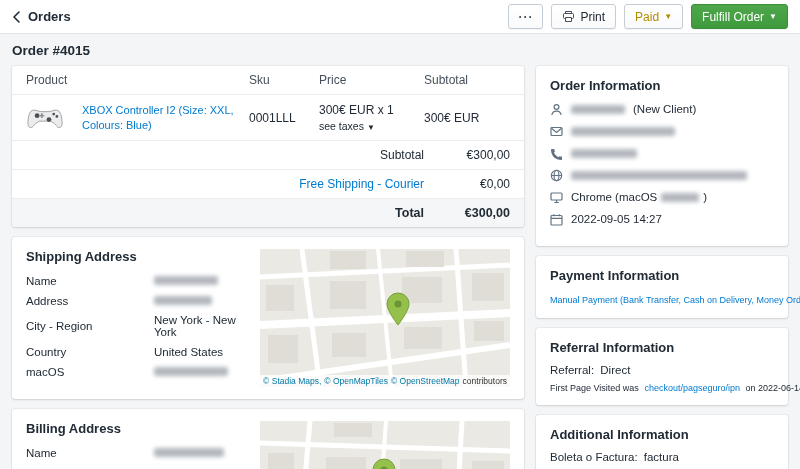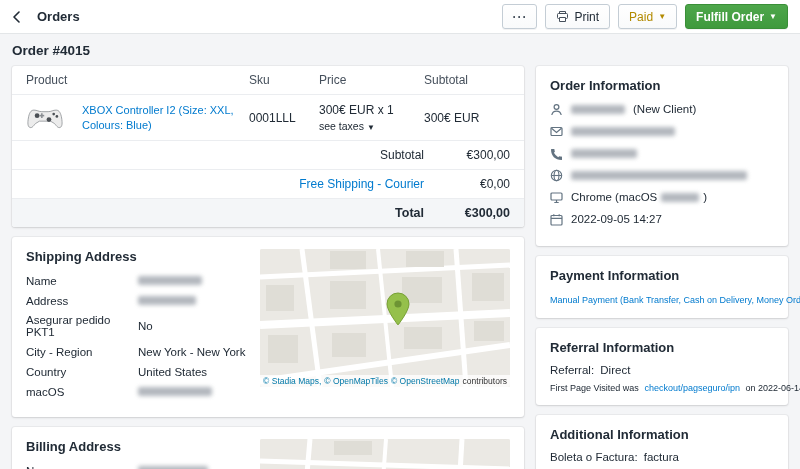--- a/index.html
+++ b/index.html
@@ -9,31 +9,31 @@
     font-family: "Liberation Sans", sans-serif;
     color: #212b36;
     font-size: 12px;
   }
   
   .topbar {
     height: 34px; background: #fff; border-bottom: 1px solid #e3e6e8;
     display: flex; align-items: center; justify-content: space-between;
     padding: 0 12px;
   }
-  .back { display: flex; align-items: center; gap: 17px; font-size: 13px; font-weight: 700; cursor: pointer; }
+  .back { display: flex; align-items: center; gap: 8px; font-size: 13px; font-weight: 700; cursor: pointer; }
   .actions { display: flex; gap: 8px; align-items: center; }
   .btn {
     display: inline-flex; align-items: center; gap: 5px; height: 25px;
     padding: 0 10px; font-size: 12px; border: 1px solid #c4cdd5; border-radius: 3px;
     background: linear-gradient(#ffffff, #f9fafb); color: #212b36; cursor: pointer;
     box-shadow: 0 1px 0 rgba(22,29,37,.05); white-space: nowrap;
   }
   .btn-more { padding: 0 9px; letter-spacing: 1px; font-weight: 700; color: #454f5b; }
   .btn-paid { color: #b28a00; }
-  .btn-green { background: linear-gradient(#4ea64b, #3f9a3d); border-color: #3a8f38; color: #fff; font-weight: 700; }
+  .btn-green { background: linear-gradient(#4ea64b, #3f9a3d); border-color: #3a8f38; color: #fff; font-weight: 400; }
   .caret { font-size: 8px; line-height: 1; margin-top: 1px; }
   
   .page-title { font-size: 13.5px; font-weight: 700; padding: 9px 12px 8px; }
   .content { display: flex; gap: 12px; padding: 0 12px; align-items: flex-start; }
   .col-left { flex: 1; min-width: 0; display: flex; flex-direction: column; gap: 10px; }
   .col-right { width: 252px; flex-shrink: 0; display: flex; flex-direction: column; gap: 10px; }
   .card {
     background: #fff; border-radius: 3px;
     box-shadow: 0 0 0 1px rgba(63,63,68,.05), 0 1px 2px rgba(63,63,68,.15);
   }
@@ -56,21 +56,21 @@
     display: flex; justify-content: flex-end; align-items: center;
     padding: 7px 14px; border-top: 1px solid #ebedf0;
   }
   .sval { width: 86px; text-align: right; }
   .total-row { background: #f4f6f8; font-weight: 700; font-size: 12.5px; border-radius: 0 0 3px 3px; }
   
   .addr-card { padding: 12px 14px; display: flex; gap: 14px; }
   .addr-left { flex: 1; min-width: 0; }
   .addr-left .card-title { margin-bottom: 10px; }
   .frow { display: flex; align-items: center; margin-bottom: 7px; font-size: 11.5px; min-height: 13px; }
-  .flabel { width: 112px; flex-shrink: 0; }
+  .flabel { width: 128px; flex-shrink: 0; }
   .mapbox {
     width: 250px; height: 138px; flex-shrink: 0; position: relative;
     overflow: hidden; background: #ebe9e4; border-radius: 2px;
   }
   .attrib {
     position: absolute; right: 0; bottom: 0; background: rgba(255,255,255,.78);
     font-size: 8.5px; line-height: 12px; padding: 0 3px; color: #333;
     display: flex; gap: 3px; white-space: nowrap;
   }
   .attrib .link { color: #0078a8; }
@@ -182,24 +182,20 @@
         <div class="card-title">Shipping Address</div>
         <div class="frow">
           <span class="flabel">Name</span>
           <span class="blob" style="width:64px"></span>
         </div>
         <div class="frow">
           <span class="flabel">Address</span>
           <span class="blob" style="width:58px"></span>
         </div>
         <div class="frow">
-          <span class="flabel">Asegurar pedido PKT1</span>
-          <span>No</span>
-        </div>
-        <div class="frow">
           <span class="flabel">City - Region</span>
           <span>New York - New York</span>
         </div>
         <div class="frow">
           <span class="flabel">Country</span>
           <span>United States</span>
         </div>
         <div class="frow">
           <span class="flabel">macOS</span>
           <span class="blob" style="width:74px"></span>

